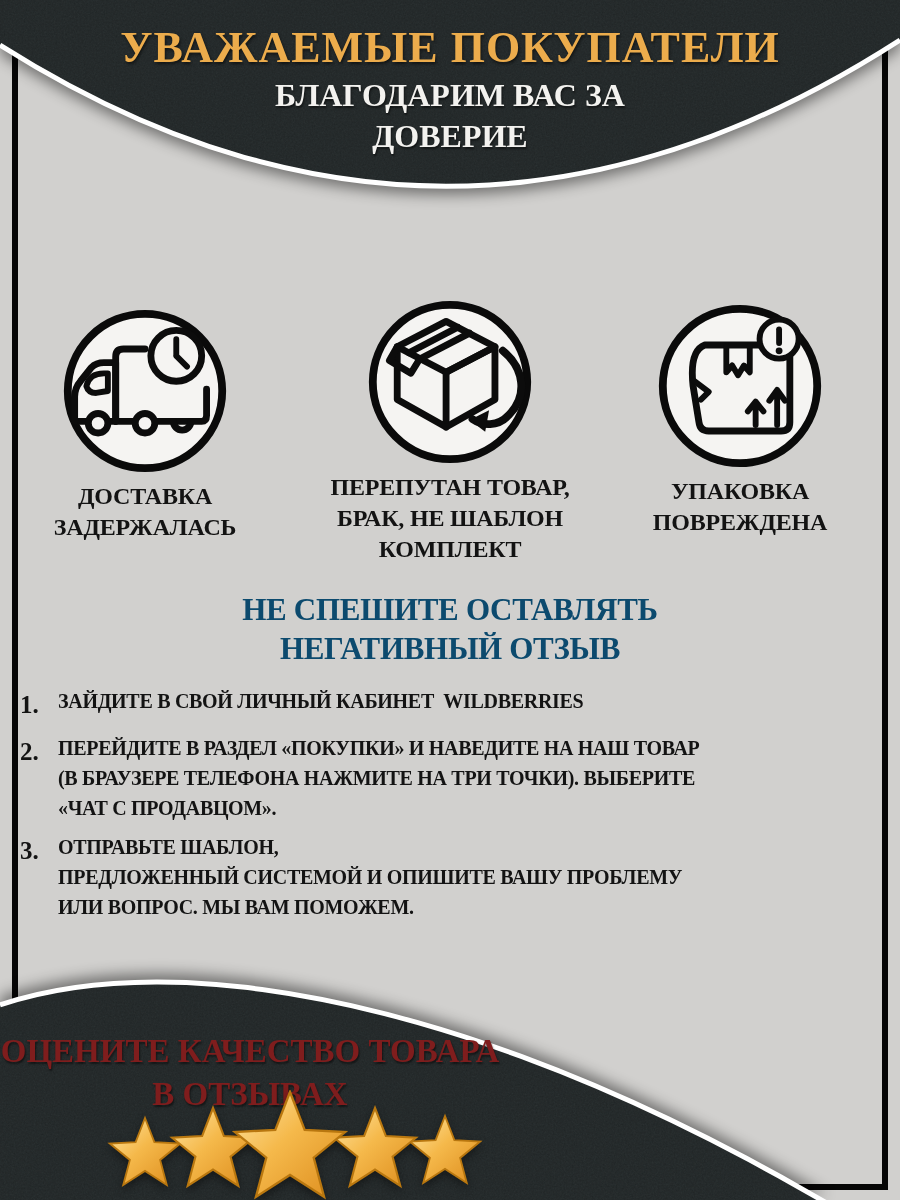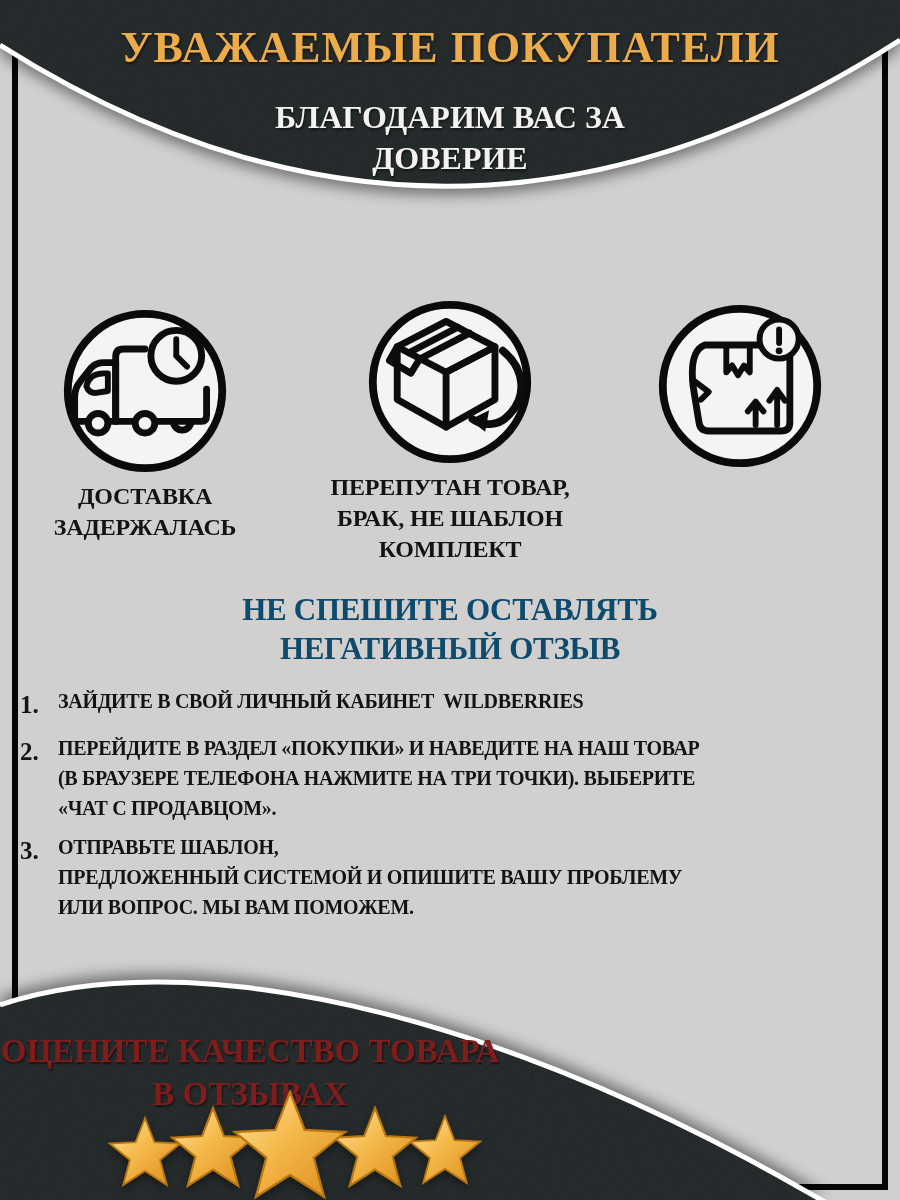--- a/index.html
+++ b/index.html
@@ -6,21 +6,21 @@
   .canvas{
     position:relative;width:900px;height:1200px;overflow:hidden;
     background:#d1d0ce;
     font-family:"Liberation Serif","DejaVu Serif",serif;font-weight:700;
   }
   .frame{position:absolute;left:12px;right:12px;top:38px;bottom:10px;border:6px solid #060606;}
   .header-shape{position:absolute;top:0;left:0;filter:drop-shadow(0 6px 7px rgba(0,0,0,.45));}
   .footer-shape{position:absolute;top:940px;left:0;filter:drop-shadow(0 -6px 7px rgba(0,0,0,.45));}
   .header-text{position:absolute;top:0;left:0;right:0;text-align:center;color:#f3f2ef;}
   .title{margin-top:22px;font-size:44px;letter-spacing:1px;color:var(--accent-gold,#ECAC4C);text-shadow:1px 2px 3px rgba(0,0,0,.55);}
-  .subtitle{margin-top:24px;font-size:32px;line-height:1.28;white-space:pre-line;text-shadow:1px 2px 2px rgba(0,0,0,.5);}
+  .subtitle{margin-top:2px;font-size:32px;line-height:1.28;white-space:pre-line;text-shadow:1px 2px 2px rgba(0,0,0,.5);}
   .intro{position:absolute;top:196px;left:40px;right:40px;text-align:center;font-size:29px;line-height:1.33;color:#141414;white-space:pre-line;letter-spacing:-.3px;}
   .issue{position:absolute;width:250px;text-align:center;}
   .issue svg{display:block;margin:0 auto;}
   .issue-label{margin-top:4px;font-size:24px;line-height:1.3;color:#131313;white-space:pre-line;letter-spacing:-.2px;}
   #issue-1{left:20px;top:305px;}
   #issue-2{left:325px;top:296px;}
   #issue-3{left:615px;top:300px;}
   .advice{position:absolute;top:590px;left:0;right:0;text-align:center;font-size:31px;line-height:1.27;color:#0c4a6e;white-space:pre-line;letter-spacing:-.3px;}
   .steps{position:absolute;top:686px;left:20px;right:22px;}
   .step{display:flex;align-items:flex-start;margin-bottom:9px;color:#131313;}
@@ -123,20 +123,22 @@
         <path d="M74 47 L74 74 L80 67 L86 77 L92 67 L98 74 L98 47" stroke-width="6"></path>
         <path d="M104 128 V108 M96 114 L104 104 L112 114" stroke-width="6"></path>
         <path d="M126 128 V96 M118 103 L126 92 L134 103" stroke-width="6"></path>
       </g>
       <g>
         <circle cx="128" cy="40" r="20" fill="#f5f4f2" stroke="#0c0c0c" stroke-width="6"></circle>
         <path class="lineart" stroke-width="6" d="M128 30 V44"></path>
         <circle cx="128" cy="52" r="3.5" fill="#0c0c0c"></circle>
       </g>
     </svg>
+    <div class="issue-label">УПАКОВКА
+ПОВРЕЖДЕНА</div>
   </div>
 
   <div class="advice">НЕ СПЕШИТЕ ОСТАВЛЯТЬ
 НЕГАТИВНЫЙ ОТЗЫВ</div>
 
   <div class="steps">
     <div class="step">
       <span class="step-num">1.</span>
       <span class="step-text">ЗАЙДИТЕ В СВОЙ ЛИЧНЫЙ КАБИНЕТ  WILDBERRIES</span>
     </div>

